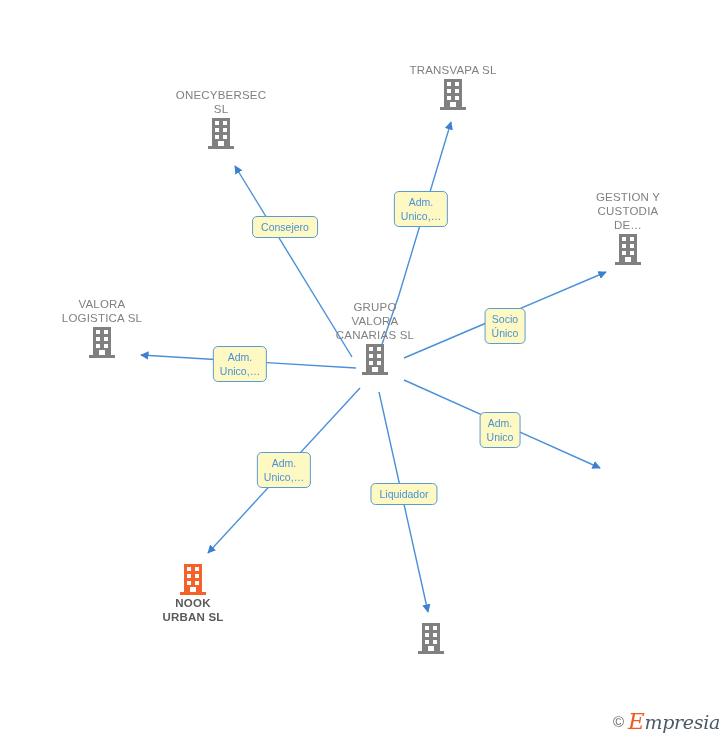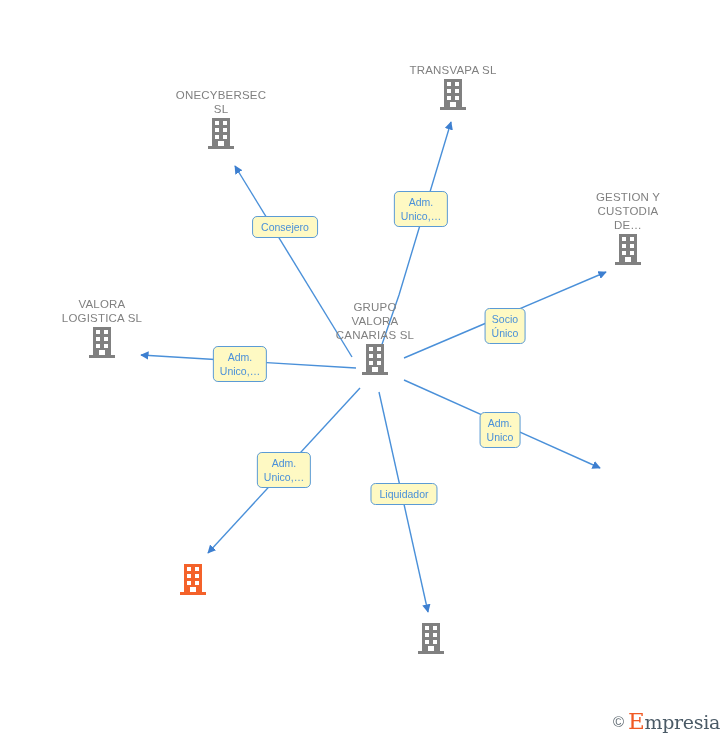--- a/index.html
+++ b/index.html
@@ -72,20 +72,21 @@
     display: flex;
     align-items: center;
     gap: 4px;
   }
   #watermark .copy {
     font-size: 15px;
     color: #5f6a72;
   }
   #watermark .brand {
     font-family: "DejaVu Serif", serif;
+    font-style: italic;
     font-size: 19px;
     color: #4a5a66;
     letter-spacing: -0.3px;
   }
   #watermark .brand .cap {
     color: #f15a24;
     font-size: 23px;
   }
 </style>
 </head>
@@ -202,20 +203,22 @@
       <rect x="5" y="2" width="18" height="28" fill="#f4622a"></rect>
       <rect x="1" y="30" width="26" height="3" fill="#f4622a"></rect>
       <rect x="8" y="5" width="4" height="4" fill="#ffffff"></rect>
       <rect x="16" y="5" width="4" height="4" fill="#ffffff"></rect>
       <rect x="8" y="12" width="4" height="4" fill="#ffffff"></rect>
       <rect x="16" y="12" width="4" height="4" fill="#ffffff"></rect>
       <rect x="8" y="19" width="4" height="4" fill="#ffffff"></rect>
       <rect x="16" y="19" width="4" height="4" fill="#ffffff"></rect>
       <rect x="11" y="25" width="6" height="5" fill="#ffffff"></rect>
     </svg>
+    <div class="label">NOOK
+URBAN  SL</div>
   </div>
 
   <div class="node below" style="left:431px; top:619px;">
     <svg class="icon" width="28" height="34" viewBox="0 0 28 34">
       <rect x="5" y="2" width="18" height="28" fill="#808080"></rect>
       <rect x="1" y="30" width="26" height="3" fill="#808080"></rect>
       <rect x="8" y="5" width="4" height="4" fill="#ffffff"></rect>
       <rect x="16" y="5" width="4" height="4" fill="#ffffff"></rect>
       <rect x="8" y="12" width="4" height="4" fill="#ffffff"></rect>
       <rect x="16" y="12" width="4" height="4" fill="#ffffff"></rect>

